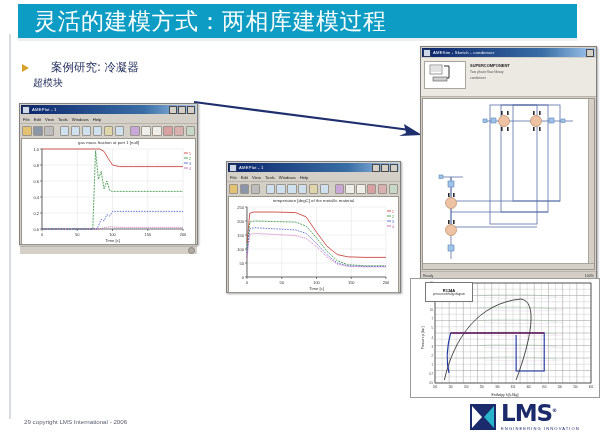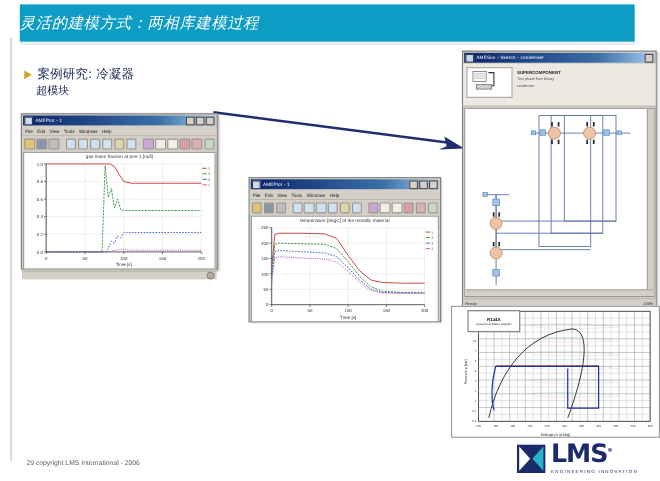--- a/index.html
+++ b/index.html
@@ -14,30 +14,29 @@
   
   .left-rule{position:absolute;left:9px;top:34px;width:2px;height:385px;background:#d8dce0;}
 
   
   .title-bar{
     position:absolute;left:18px;top:4px;width:559px;height:34px;
     background:#0d9dc4;
     display:flex;align-items:center;
   }
   .title-bar .txt{
-    color:#ffffff;font-size:14px;letter-spacing:.5px;
-    padding-left:0;font-family:"DejaVu Sans","Liberation Sans",sans-serif;
+    color:#ffffff;font-size:23px;letter-spacing:.5px;
+    padding-left:16px;font-family:"DejaVu Sans","Liberation Sans",sans-serif;
     white-space:nowrap;
-    font-style:italic;
   }
   .title-shadow{position:absolute;left:18px;top:38px;width:559px;height:3px;background:#e8eef2;}
 
   
   .bullets{position:absolute;left:22px;top:60px;width:230px;}
-  .bullet-row{display:flex;align-items:flex-start;gap:5px;}
+  .bullet-row{display:flex;align-items:flex-start;gap:22px;}
   .tri{
     width:0;height:0;border-left:7px solid #d8a22a;
     border-top:4.5px solid transparent;border-bottom:4.5px solid transparent;
     margin-top:4px;flex:0 0 auto;
   }
   .bullet-l1{font-size:11.5px;color:#24305e;font-family:"DejaVu Sans","Liberation Sans",sans-serif;line-height:1.35;}
   .bullet-l2{font-size:10px;color:#24305e;font-family:"DejaVu Sans","Liberation Sans",sans-serif;
              margin-left:11px;line-height:1.35;}
 
   

